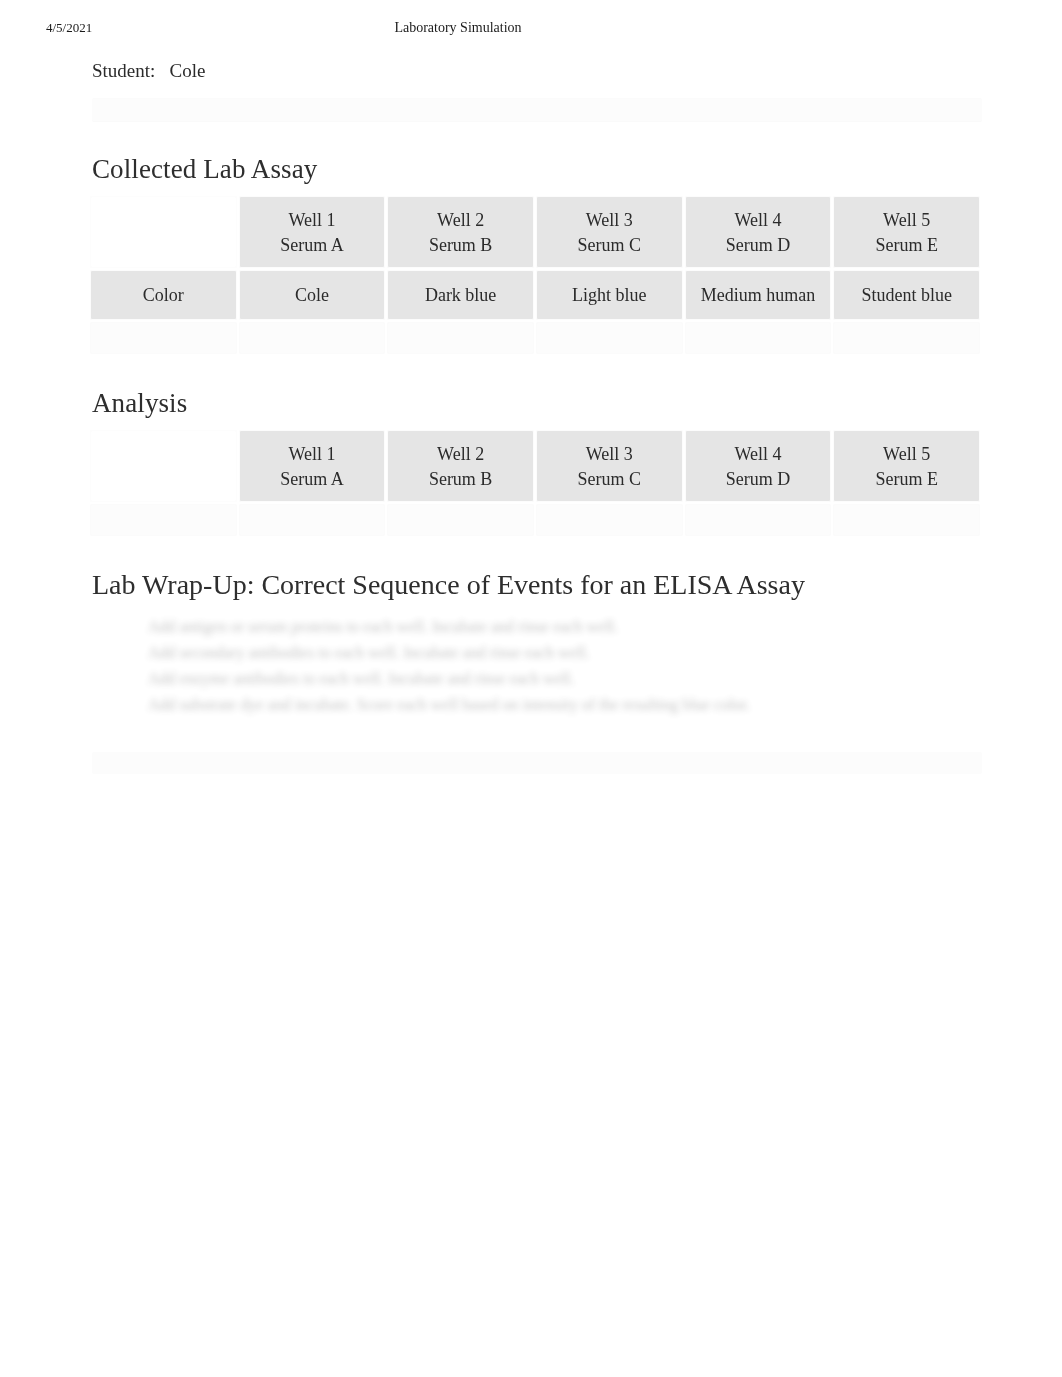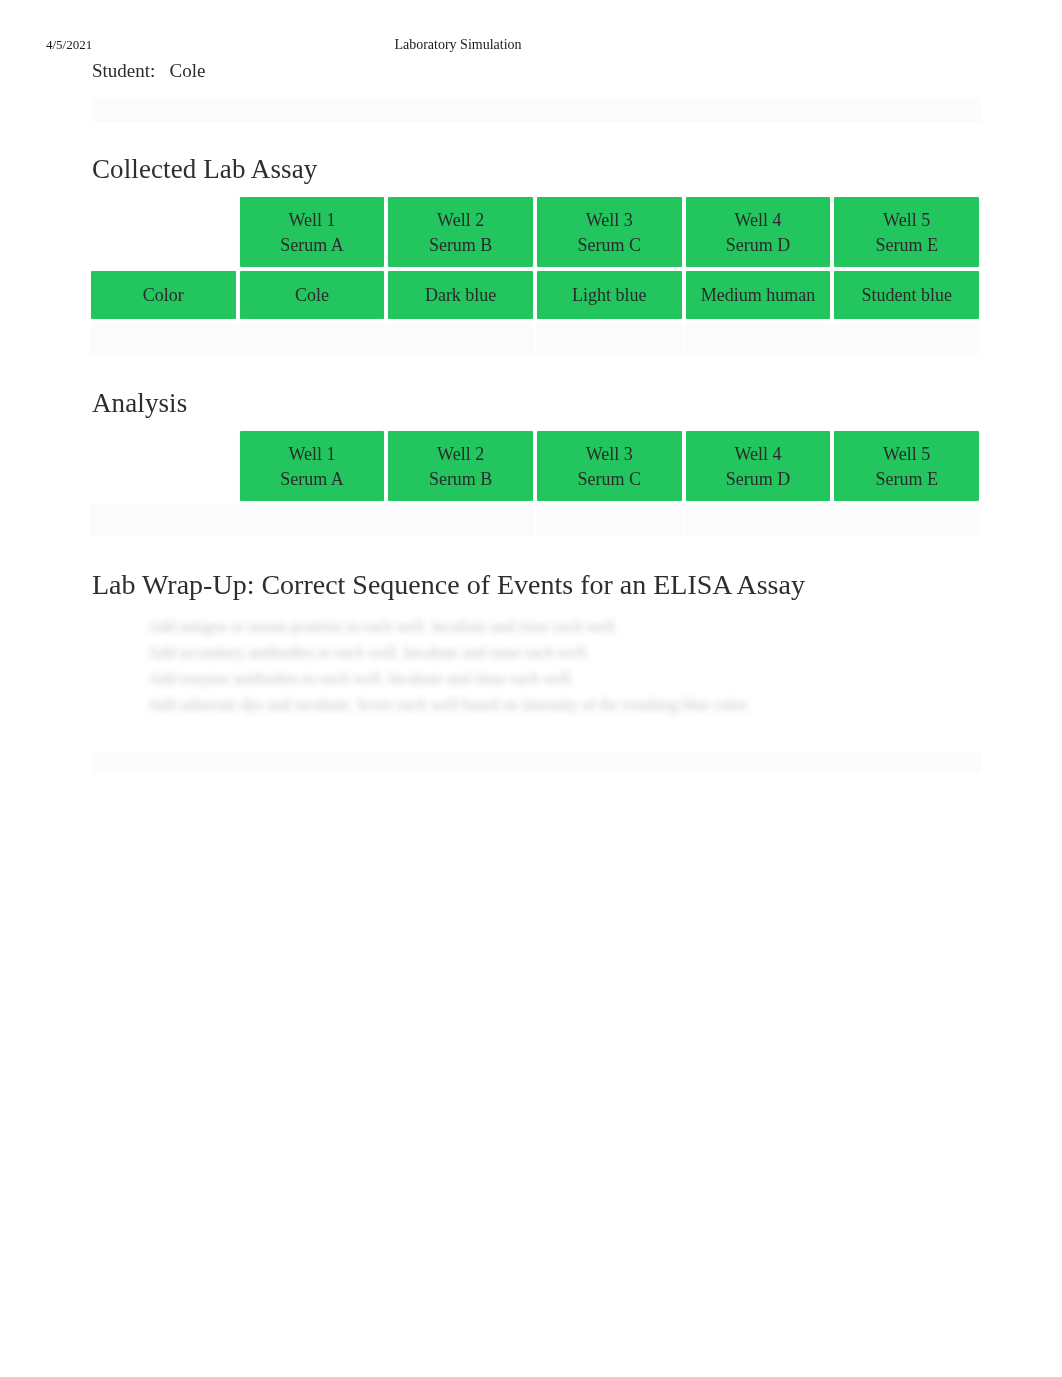--- a/index.html
+++ b/index.html
@@ -12,21 +12,21 @@
     height: 1377px;
     font-family: "Liberation Serif", "DejaVu Serif", serif;
     color: #222222;
     position: relative;
     overflow: hidden;
   }
 
   
   .print-header {
     position: absolute;
-    top: 35px;
+    top: 18px;
     left: 0;
     width: 1062px;
     height: 20px;
   }
   .print-date {
     position: absolute;
     left: 46px;
     top: 0;
     font-size: 13px;
     line-height: 20px;
@@ -85,21 +85,21 @@
 
   
   .data-table {
     margin-left: 72px;
     width: 894px;
     border-collapse: separate;
     border-spacing: 2px;
     table-layout: fixed;
   }
   .data-table td {
-    background: #22c55e;
+    background: #e5e5e5;
     border: 1px solid #fcfcfc;
     border-radius: 2px;
     text-align: center;
     vertical-align: middle;
     font-size: 18px;
     line-height: 25px;
     color: #2b2b2b;
     padding: 6px 4px;
   }
   .data-table td.corner {

